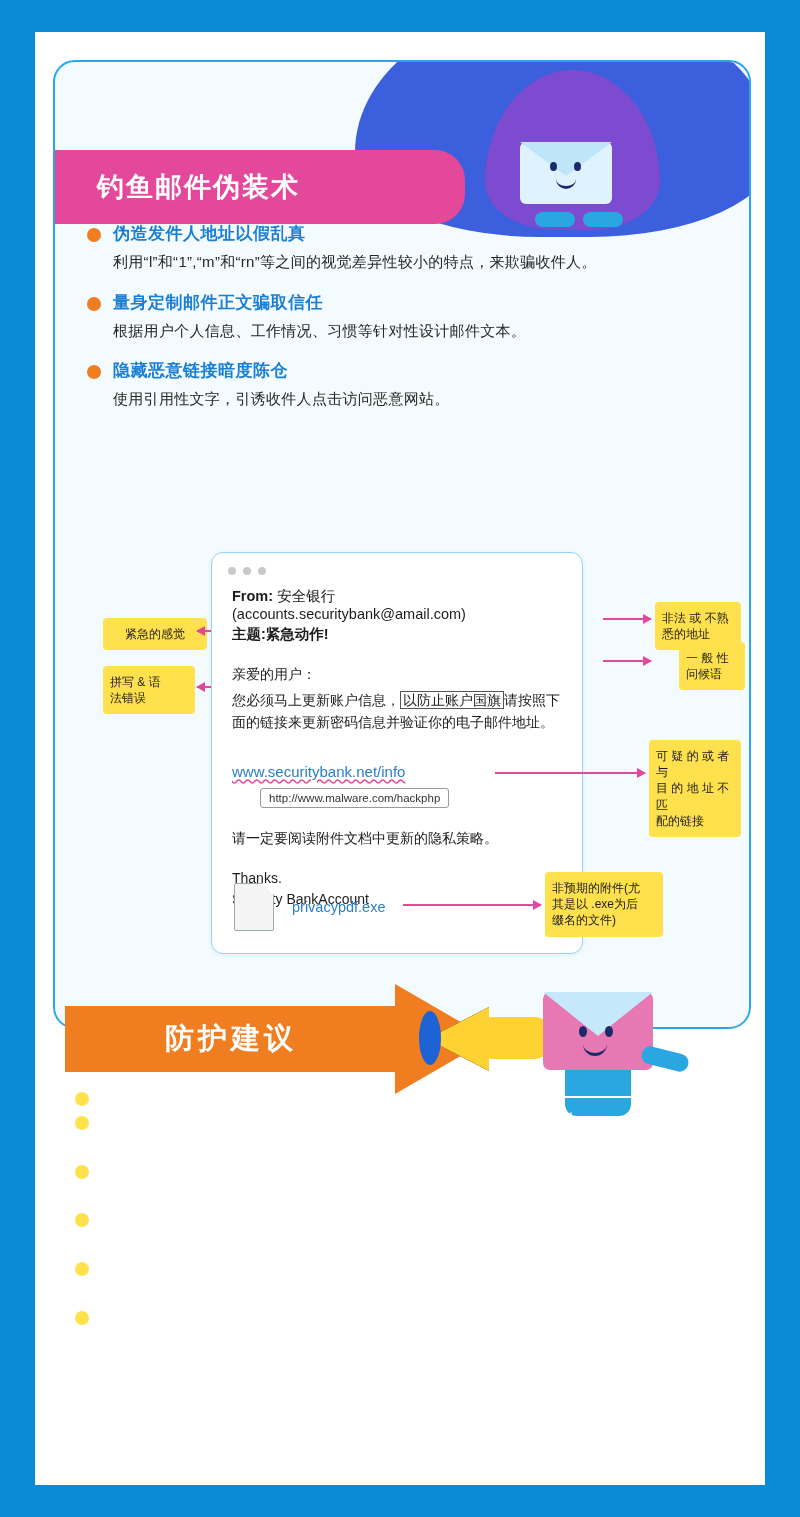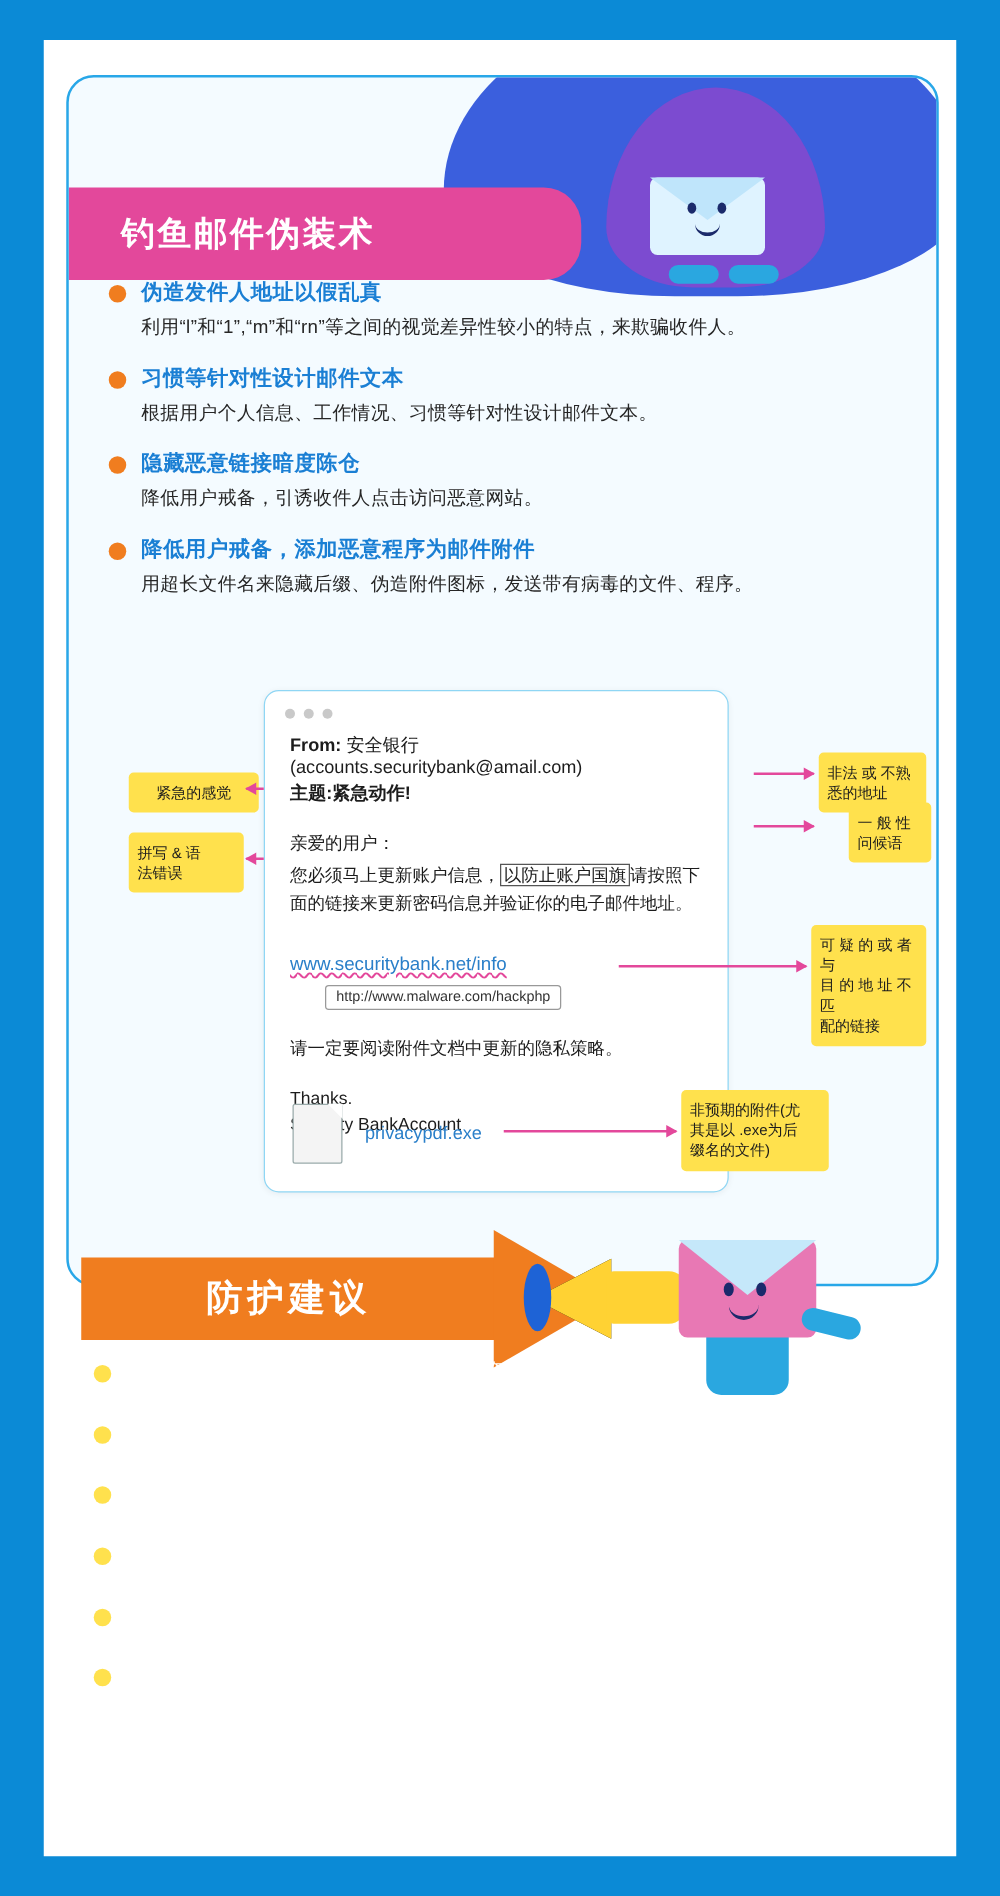--- a/index.html
+++ b/index.html
@@ -493,32 +493,27 @@
       </div>
 
       <div class="tips">
         <div class="tip">
           <span class="dot"></span>
           <div class="t-head">伪造发件人地址以假乱真</div>
           <div class="t-body">利用“l”和“1”,“m”和“rn”等之间的视觉差异性较小的特点，来欺骗收件人。</div>
         </div>
         <div class="tip">
           <span class="dot"></span>
-          <div class="t-head">习惯等针对性设计邮件文本</div>
+          <div class="t-head">量身定制邮件正文骗取信任</div>
           <div class="t-body">根据用户个人信息、工作情况、习惯等针对性设计邮件文本。</div>
         </div>
         <div class="tip">
           <span class="dot"></span>
           <div class="t-head">隐藏恶意链接暗度陈仓</div>
-          <div class="t-body">降低用户戒备，引诱收件人点击访问恶意网站。</div>
-        </div>
-        <div class="tip">
-          <span class="dot"></span>
-          <div class="t-head">降低用户戒备，添加恶意程序为邮件附件</div>
-          <div class="t-body">用超长文件名来隐藏后缀、伪造附件图标，发送带有病毒的文件、程序。</div>
+          <div class="t-body">使用引用性文字，引诱收件人点击访问恶意网站。</div>
         </div>
       </div>
 
       <div class="mailwin">
         <div class="mail-dots">
           <i></i>
           <i></i>
           <i></i>
         </div>
         <div class="mail-body">
@@ -593,21 +588,20 @@
       <div class="char-flap"></div>
       <div class="char-eye l"></div>
       <div class="char-eye r"></div>
       <div class="char-smile"></div>
       <div class="char-arm"></div>
     </div>
 
     <div class="advice">
       <div class="adv-row">
         <span class="dot"></span>
-        <span>要将公私邮箱分开，不要轻易泄露邮箱地址；</span>
       </div>
       <div class="adv-row">
         <span class="dot"></span>
         <span>要仔细辨认发件人地址，不要轻易点击从陌生邮箱发来的邮件；</span>
       </div>
       <div class="adv-row">
         <span class="dot"></span>
         <span>多渠道核实来自熟人的转账汇款请求；</span>
       </div>
       <div class="adv-row">

